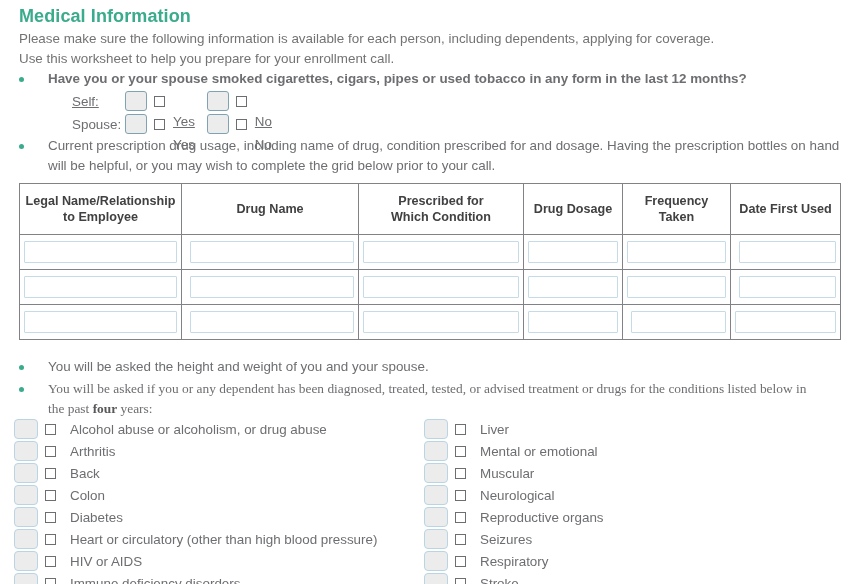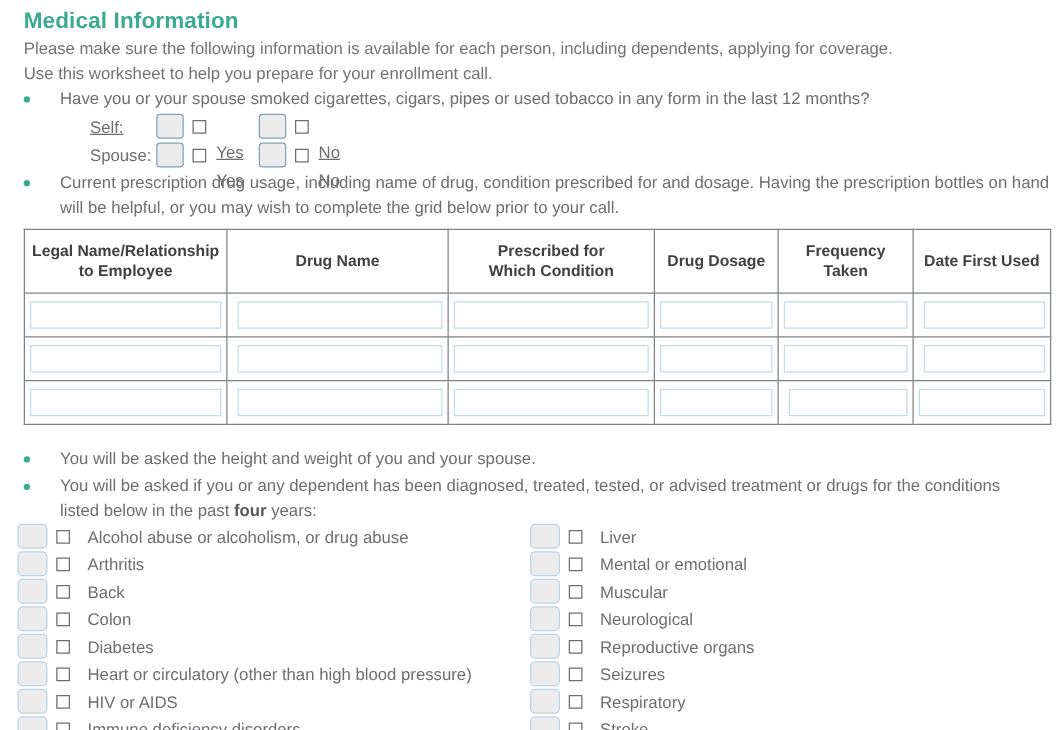--- a/index.html
+++ b/index.html
@@ -62,24 +62,24 @@
     margin-top: 8px;
   }
   .bullet-text {
     margin-left: 24px;
     font-size: 13.4px;
     line-height: 20px;
     color: #6d6e71;
   }
   .bullet-text b { font-weight: 700; color:#58585b; }
 
-  #bullet-tobacco { left: 19px; top: 69px; width: 810px; }
+  #bullet-tobacco { left: 19px; top: 69px; width: 810px; font-weight: bold; }
   #bullet-rx      { left: 19px; top: 136px; width: 825px; justify-content: flex-end; }
   #bullet-hw      { left: 19px; top: 357px; width: 810px; }
-  #bullet-cond    { left: 19px; top: 379px; width: 790px; }
+  #bullet-cond    { left: 19px; top: 379px; width: 790px; font-family: Liberation Serif, serif; }
 
   
   .answer-row {
     position: absolute;
     display: flex;
     align-items: center;
     height: 22px;
     font-size: 13.4px;
     color: #6d6e71;
   }

